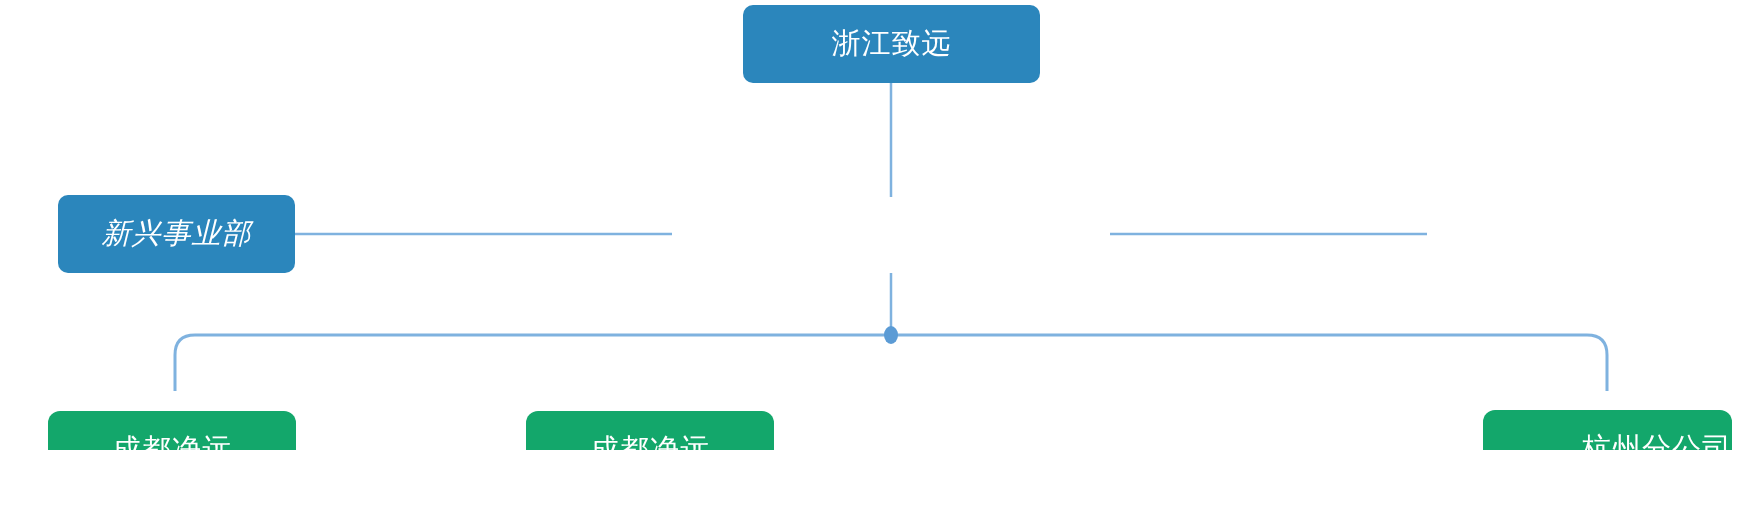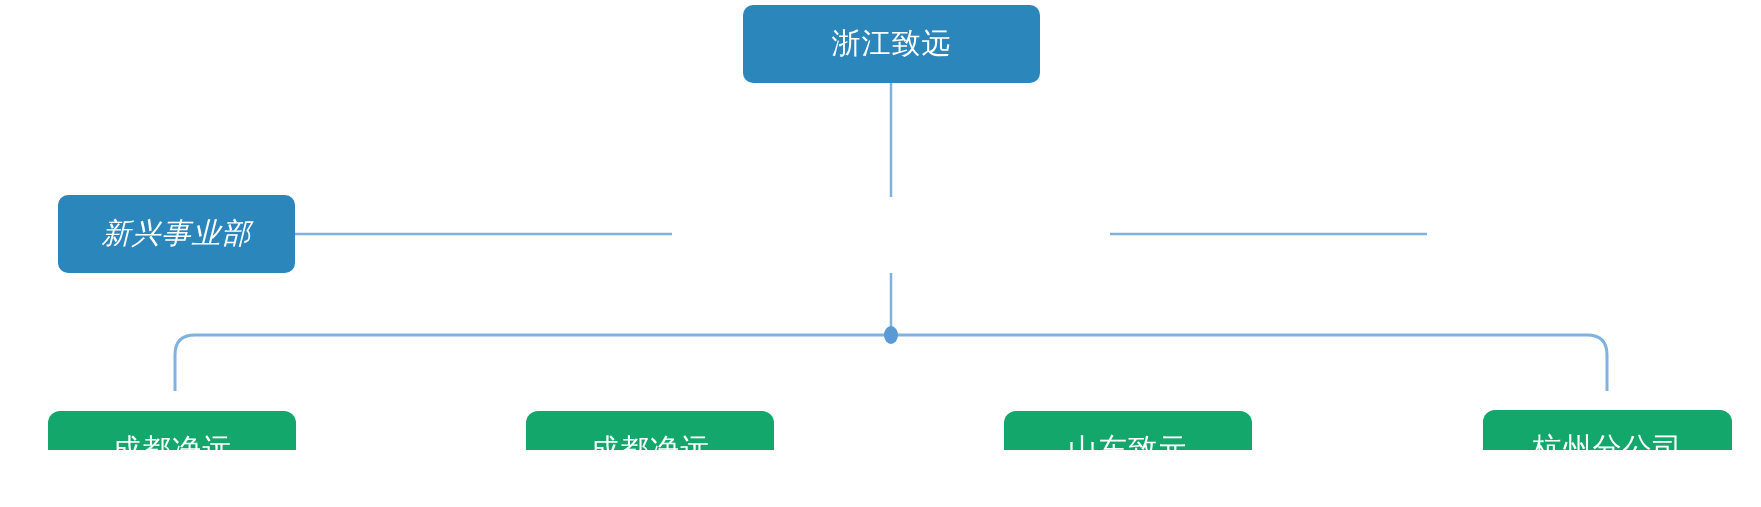--- a/index.html
+++ b/index.html
@@ -54,21 +54,21 @@
   
   .n-root  { left: 743px;  top: 5px;   width: 297px; height: 78px; }
   
   .n-l2a   { left: 58px;   top: 195px; width: 237px; height: 78px; font-style: italic; }
   .n-l2b   { left: 672px;  top: 196px; width: 438px; height: 77px; }
   .n-l2c   { left: 1427px; top: 195px; width: 291px; height: 79px; }
   
   .n-l3a   { left: 48px;   top: 391px; width: 248px; height: 77px; }
   .n-l3b   { left: 526px;  top: 391px; width: 248px; height: 77px; }
   .n-l3c   { left: 1004px; top: 391px; width: 248px; height: 77px; }
-  .n-l3d   { left: 1483px; top: 390px; width: 249px; height: 77px; }
+  .n-l3d   { left: 1483px; top: 390px; width: 249px; height: 77px; justify-content: flex-end; }
 </style>
 </head>
 <body>
 
 <div class="canvas">
 
   <svg class="connectors" width="1761" height="507" viewBox="0 0 1761 507">
 
     <path class="link" d="M891 83 V197" stroke="#7FB2DF"></path>
 
@@ -90,20 +90,17 @@
   <div class="node node-blue n-l2a">
     <span>新兴事业部</span>
   </div>
 
   <div class="node node-green n-l3a">
     <span>成都净远</span>
   </div>
   <div class="node node-green n-l3b">
     <span>成都净远</span>
   </div>
-  <div class="node node-green n-l3c">
-    <span>山东致元</span>
-  </div>
   <div class="node node-green n-l3d">
     <span>杭州分公司</span>
   </div>
 
 </div>
 
 </body></html>

